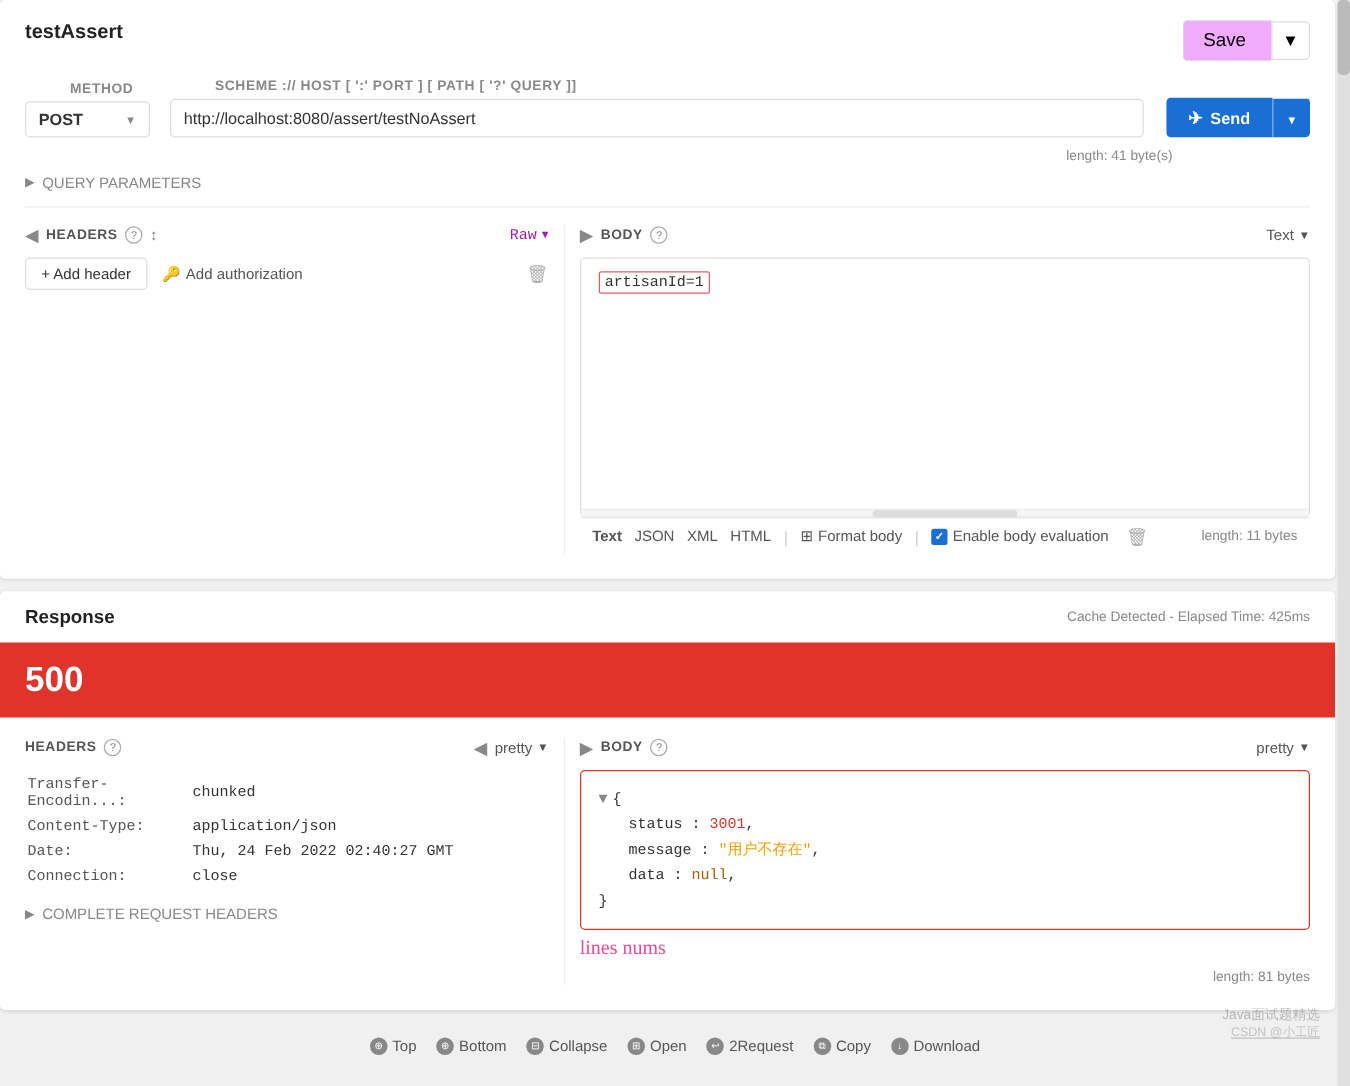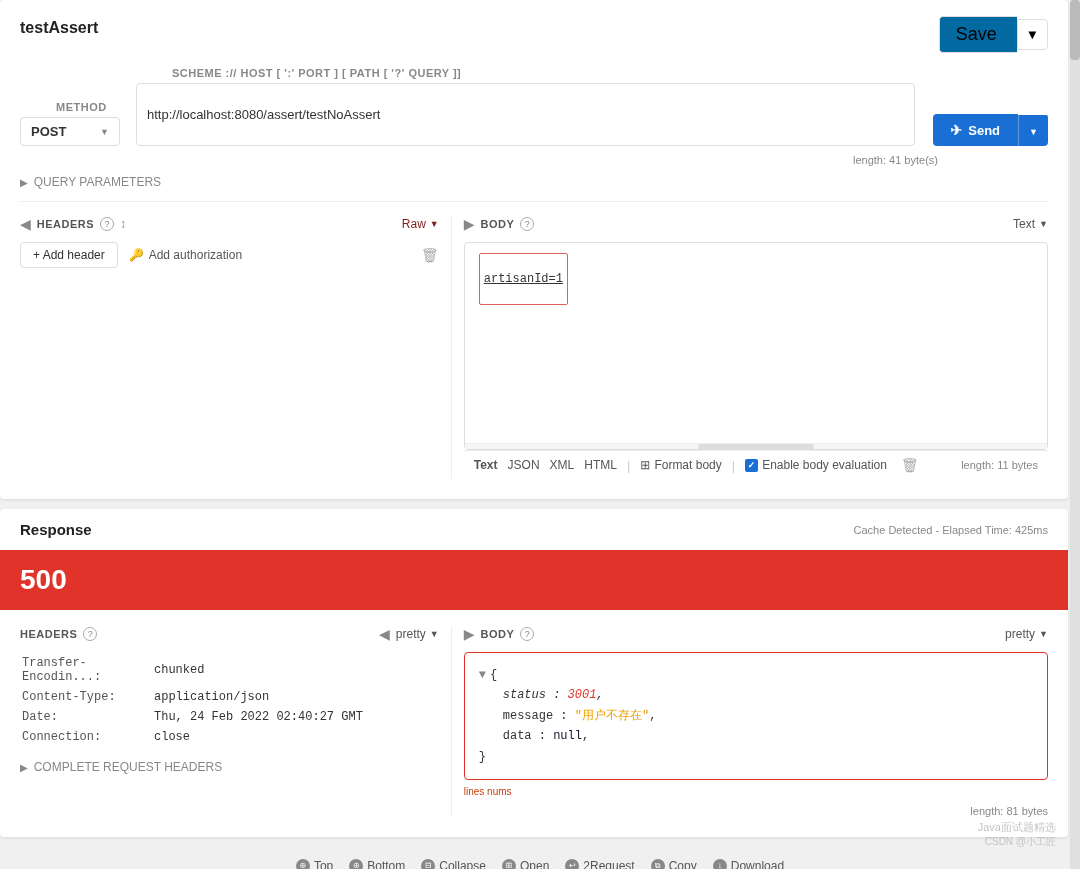--- a/index.html
+++ b/index.html
@@ -95,21 +95,21 @@
     }
 
     .method-select span {
       font-weight: 600;
       font-size: 13px;
     }
 
     .url-input {
       border: 1px solid #ddd;
       border-radius: 4px;
-      padding: 23px 10px;
+      padding: 7px 10px;
       font-size: 13px;
       color: #333;
       width: 100%;
       outline: none;
     }
 
     .send-btn {
       display: flex;
       align-items: center;
       gap: 0;
@@ -220,24 +220,25 @@
       cursor: pointer;
       font-size: 14px;
       color: #888;
     }
 
     .raw-select {
       display: flex;
       align-items: center;
       gap: 4px;
       font-size: 12px;
-      color: #7f1d1d;
+      color: #a21caf;
       cursor: pointer;
       background: none;
       border: none;
+      font-family: Liberation Mono, monospace;
     }
 
     .text-select {
       display: flex;
       align-items: center;
       gap: 4px;
       font-size: 12px;
       color: #555;
       cursor: pointer;
       background: none;
@@ -269,23 +270,22 @@
       padding: 10px 14px;
       font-family: 'Courier New', monospace;
       font-size: 12px;
       color: #333;
       min-height: 200px;
     }
 
     .body-highlighted {
       display: inline-block;
       border: 1px solid #e06060;
-      padding: 18px 4px;
+      padding: 1px 4px;
       border-radius: 2px;
-      text-decoration: underline;
     }
 
     .body-format-bar {
       display: flex;
       align-items: center;
       gap: 10px;
       padding: 6px 10px;
       border-top: 1px solid #eee;
       flex-wrap: wrap;
     }
@@ -480,27 +480,28 @@
     }
 
     .json-line {
       line-height: 1.7;
     }
 
     .json-brace { color: #333; }
     .json-key { color: #333; }
     .json-num { color: #e0342a; }
     .json-str { color: #f0a000; }
-    .json-null { color: #0f172a; }
+    .json-null { color: #a16207; }
 
     .lines-nums {
-      font-size: 10px;
-      color: #c2410c;
+      font-size: 16px;
+      color: #ec4899;
       margin-top: 6px;
       cursor: pointer;
+      font-family: Liberation Serif, serif;
     }
 
     .length-info-bottom {
       font-size: 11px;
       color: #888;
       text-align: right;
       margin-top: 8px;
     }
 
     
@@ -533,22 +534,22 @@
       justify-content: center;
       color: #fff;
       font-size: 8px;
     }
 
     .save-main {
       border: 1px solid #ddd;
       border-right: none;
       border-radius: 4px 0 0 4px;
       padding: 7px 16px;
-      background: #0369a1;
-      font-size: 18px;
+      background: #f0abfc;
+      font-size: 15px;
       cursor: pointer;
     }
 
     .save-dot {
       width: 8px;
       height: 8px;
       border-radius: 50%;
       background: #888;
       margin-left: 4px;
     }
@@ -577,20 +578,21 @@
       font-size: 11px;
       color: rgba(0,0,0,0.25);
       display: flex;
       flex-direction: column;
       align-items: flex-end;
     }
 
     .watermark-csdn {
       font-size: 10px;
       color: rgba(0,0,0,0.2);
+      text-decoration: underline;
     }
   </style>
 </head>
 <body>
 
 <div class="main-container">
 
   <div class="scrollbar">
     <div class="scrollbar-thumb"></div>
   </div>
@@ -781,21 +783,21 @@
             <div class="pretty-select">
               <span>pretty</span>
               <span style="font-size:9px;">▼</span>
             </div>
           </div>
 
           <div class="response-json-box">
             <div class="json-line">
               <span style="color:#888; margin-right:4px;">▼</span><span class="json-brace">{</span>
             </div>
-            <div class="json-line" style="padding-left:24px;font-style:italic;">
+            <div class="json-line" style="padding-left:24px;">
               <span class="json-key">status : </span><span class="json-num">3001</span><span>,</span>
             </div>
             <div class="json-line" style="padding-left:24px;">
               <span class="json-key">message : </span><span class="json-str">"用户不存在"</span><span>,</span>
             </div>
             <div class="json-line" style="padding-left:24px;">
               <span class="json-key">data : </span><span class="json-null">null</span><span>,</span>
             </div>
             <div class="json-line">
               <span class="json-brace">}</span>

